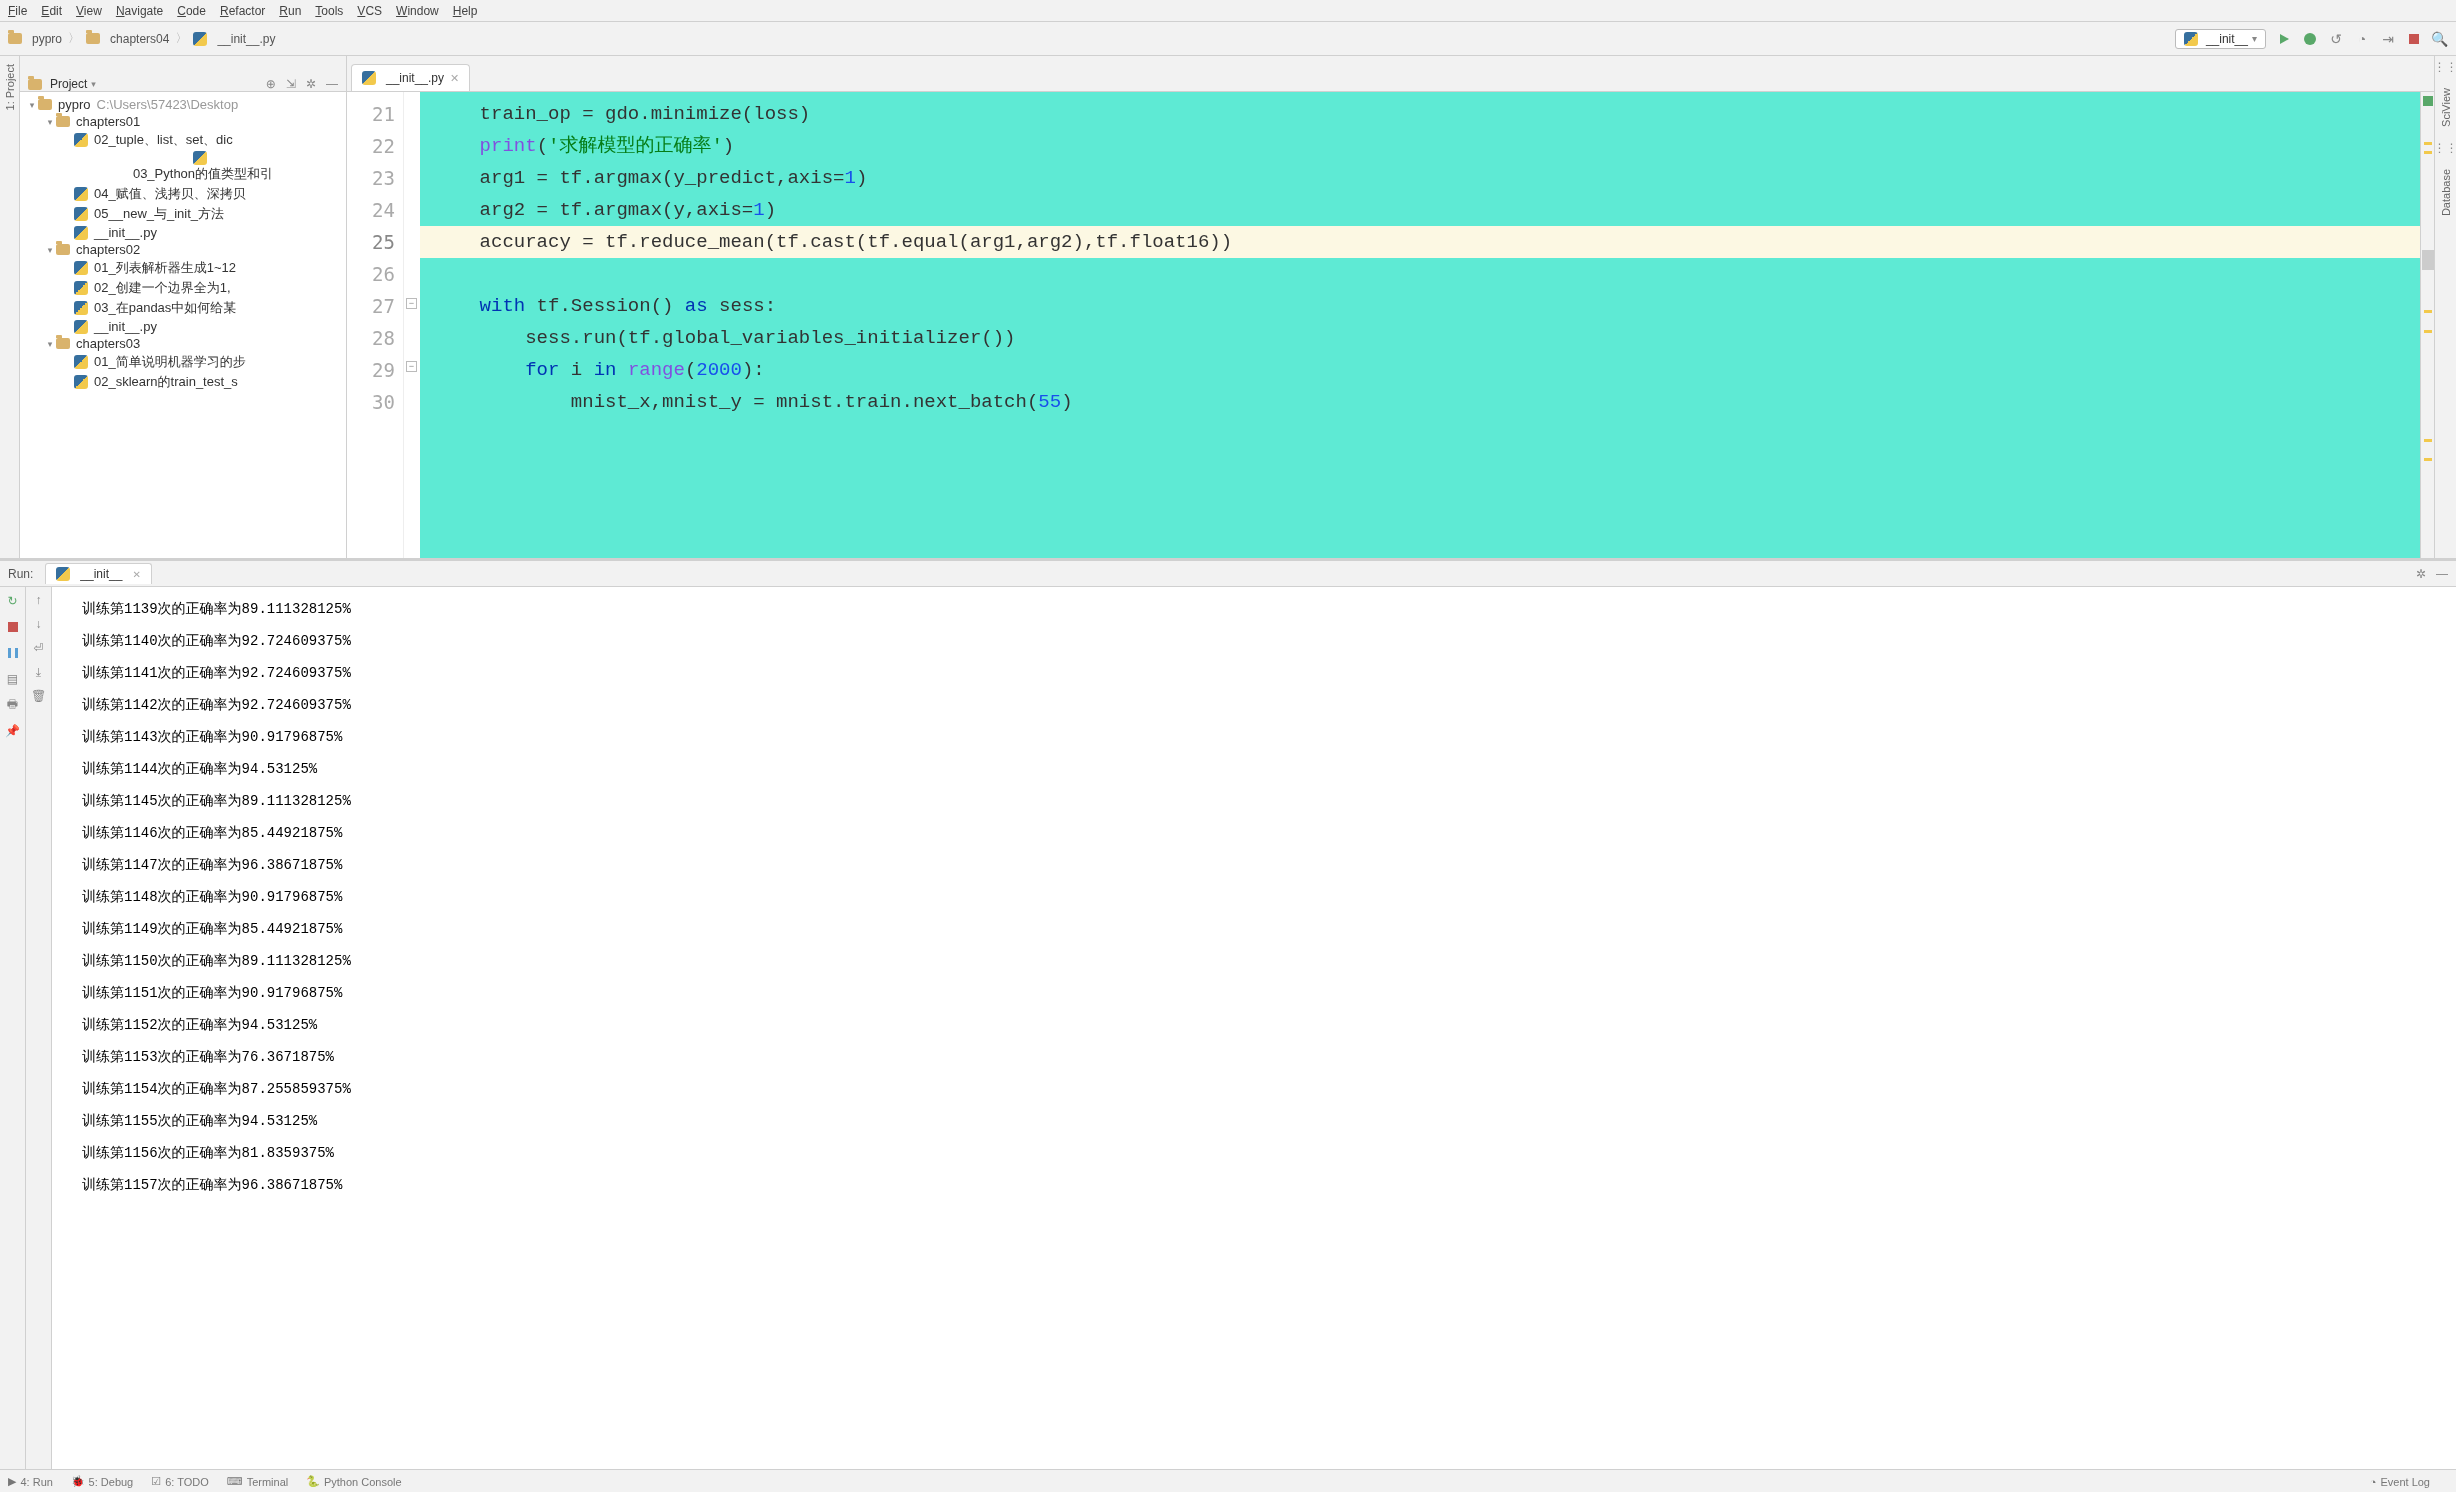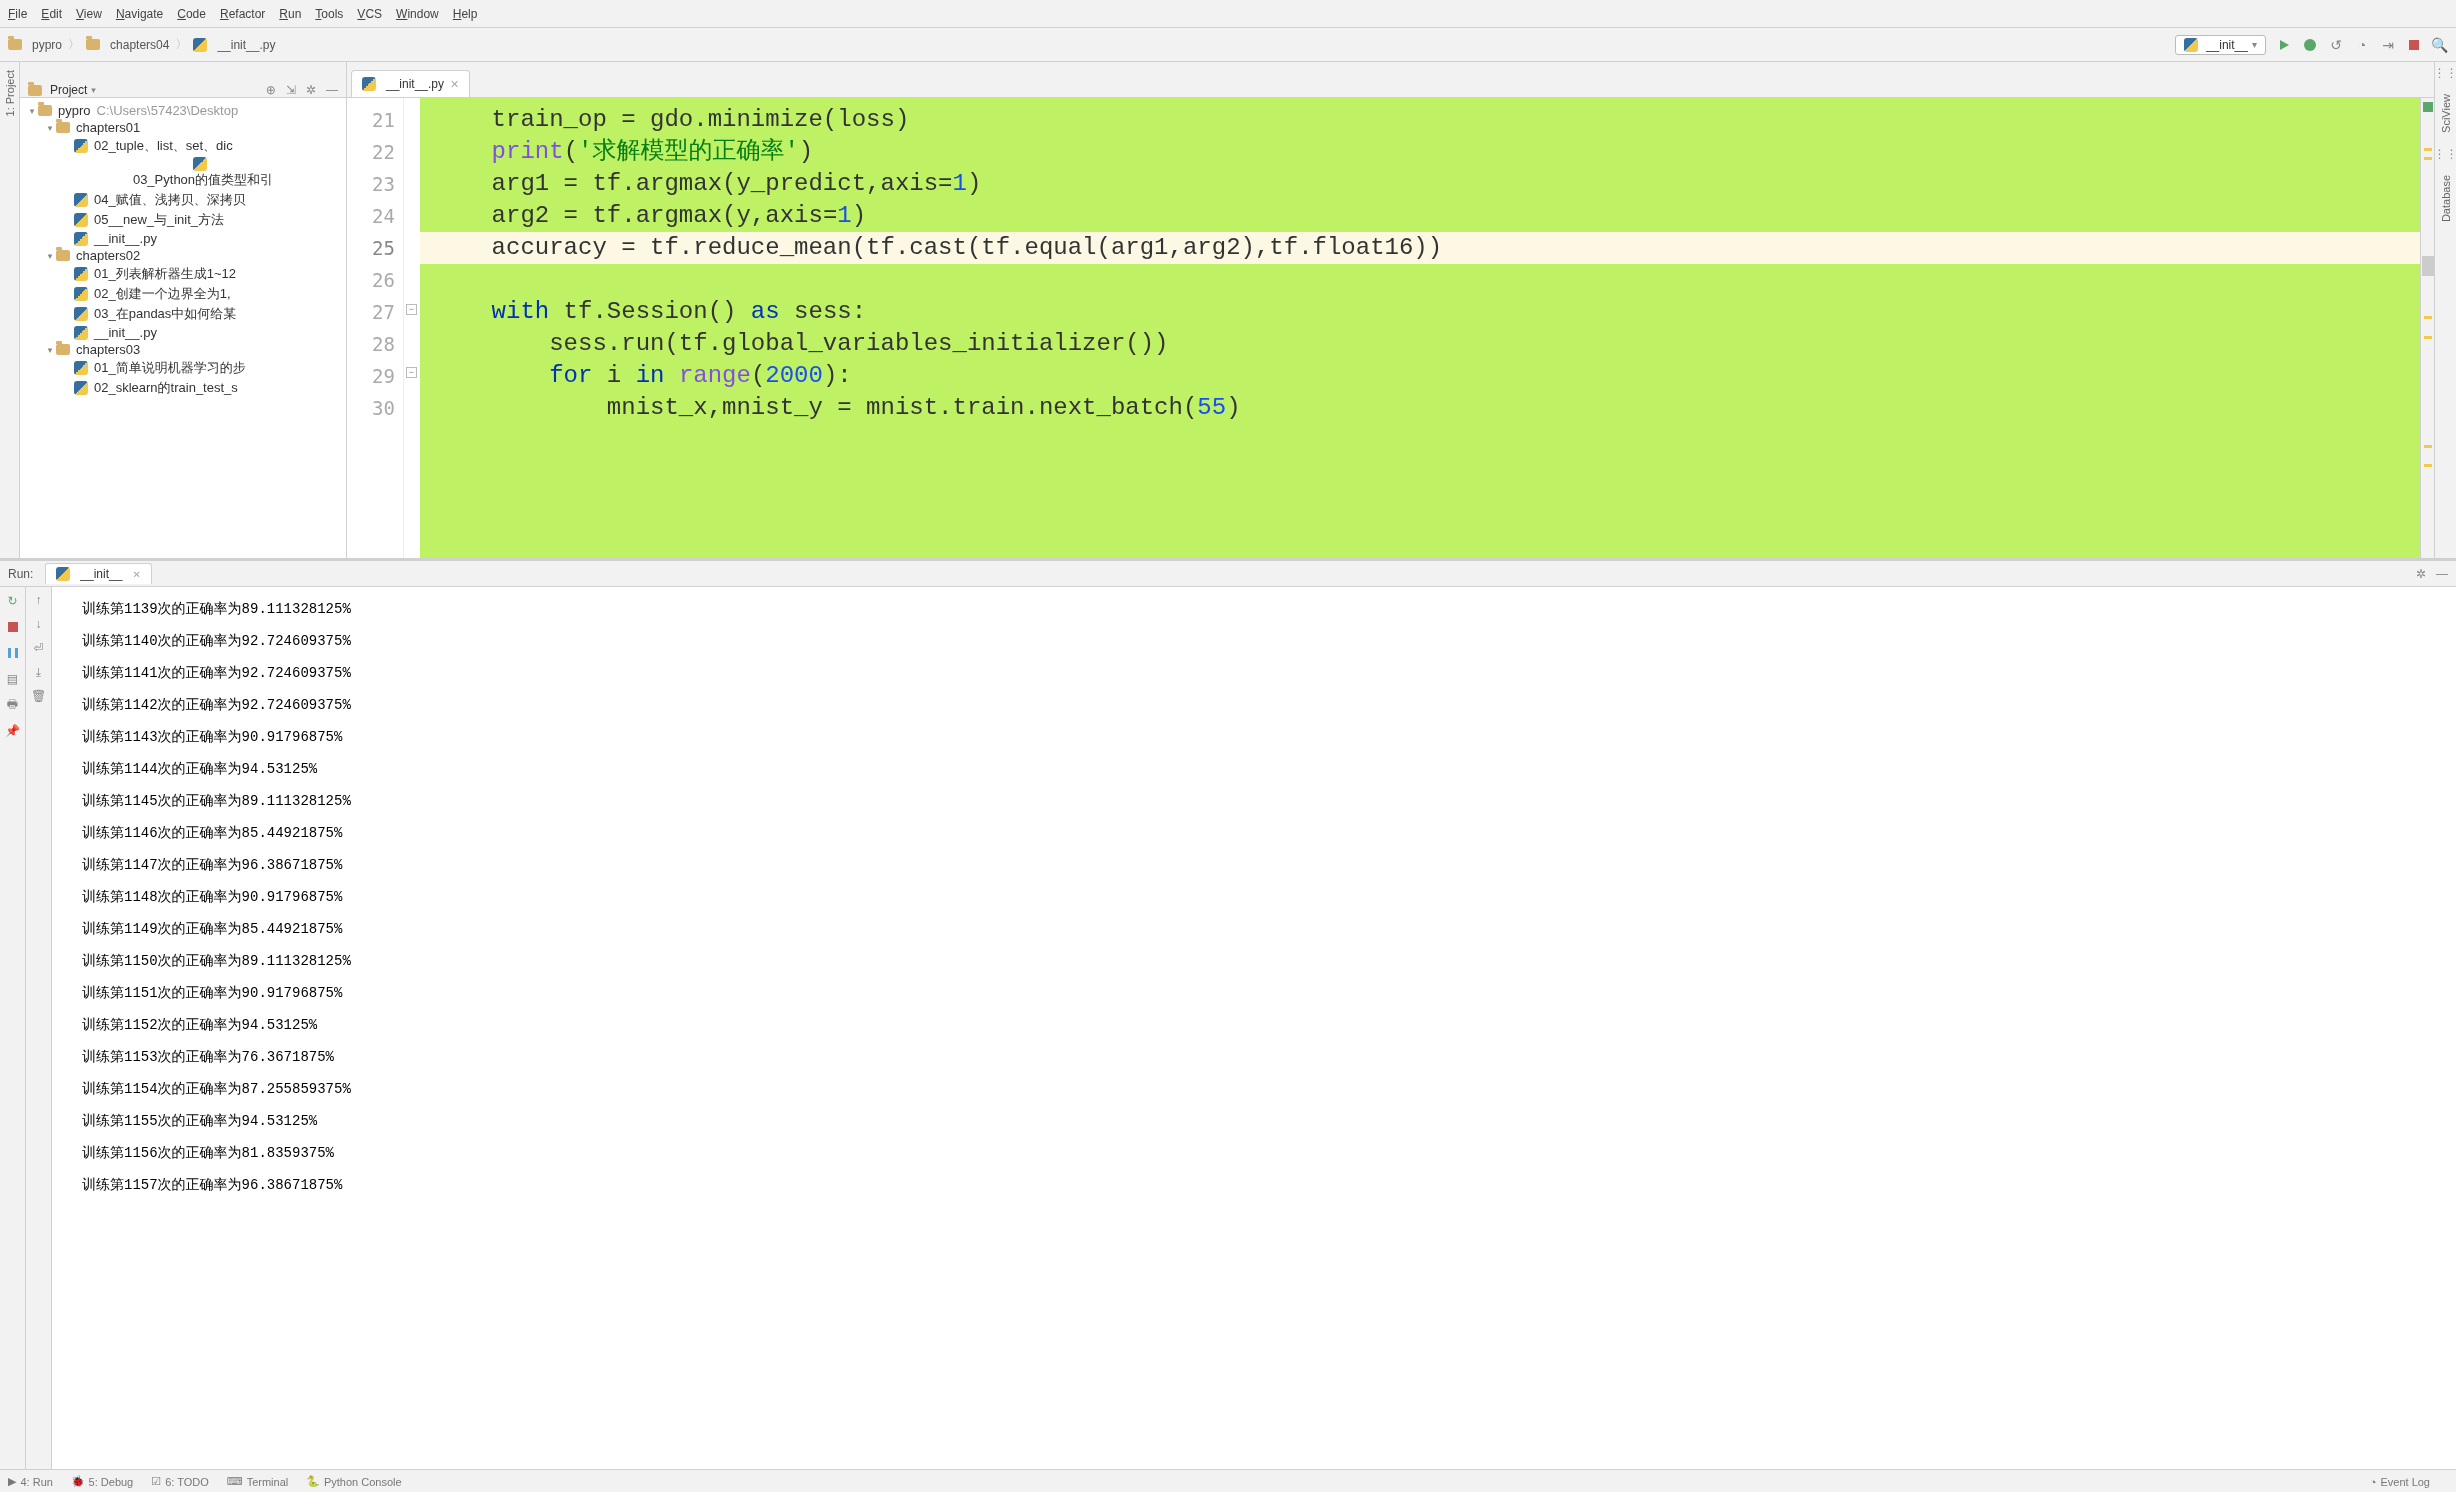--- a/index.html
+++ b/index.html
@@ -6,21 +6,21 @@
 body {
   font-family: "Segoe UI", Tahoma, sans-serif;
   font-size: 12px;
   background: #f2f2f2;
   color: #333;
   overflow: hidden;
 }
 .app { width: 2456px; height: 1493px; display: flex; flex-direction: column; background: #fff; }
 
 
-.menubar { height: 28px; background: #f2f2f2; display: flex; align-items: center; padding: 0 8px; gap: 14px; border-bottom: 1px solid #d0d0d0; }
+.menubar { height: 22px; background: #f2f2f2; display: flex; align-items: center; padding: 0 8px; gap: 14px; border-bottom: 1px solid #d0d0d0; }
 .menubar span { color: #444; cursor: default; }
 .menubar span::first-letter { text-decoration: underline; }
 
 
 .navbar { height: 34px; background: #f2f2f2; display: flex; align-items: center; padding: 0 8px; border-bottom: 1px solid #d0d0d0; }
 .breadcrumbs { display: flex; align-items: center; gap: 6px; color: #555; }
 .breadcrumbs .sep { color: #aaa; }
 .folder-icon { display:inline-block; width:14px; height:11px; background:#d9b36c; border-radius:2px; position:relative; margin-right:4px; vertical-align:middle;}
 .folder-icon::before{content:"";position:absolute;top:-3px;left:0;width:6px;height:3px;background:#d9b36c;border-radius:1px 1px 0 0;}
 .py-icon { display:inline-block; width:14px; height:14px; background:linear-gradient(135deg,#366f9e 50%,#f2c94c 50%); border-radius:3px; margin-right:4px; vertical-align:middle;}
@@ -54,21 +54,21 @@
 .tree-row .dim{ color:#999; margin-left:6px;}
 
 
 .editor-area{ flex:1; display:flex; flex-direction:column; min-width:0;}
 .tabs{ height:36px; background:#f2f2f2; border-bottom:1px solid #d0d0d0; display:flex; align-items:flex-end;}
 .tab{ background:#fff; border:1px solid #d0d0d0; border-bottom:none; padding:6px 10px; display:flex; align-items:center; gap:6px; margin-left:4px; border-radius:4px 4px 0 0;}
 .tab .close{ color:#aaa; font-size:11px;}
 .editor-split{ flex:1; display:flex; min-height:0;}
 .gutter{ width:57px; background:#fff; border-right:1px solid #eee; text-align:right; padding:6px 8px 0 0; color:#aaa; font-family:Consolas,monospace; font-size:19px; line-height:32px;}
 .gutter .hl{ color:#888;}
-.code{ flex:1; background:#bef264; font-family:Consolas,"Courier New",monospace; font-size:24px; line-height:32px; padding:6px 0 0 14px; white-space:pre; overflow:hidden; position:relative;}
+.code{ flex:1; background:#5eead4; font-family:Consolas,"Courier New",monospace; font-size:19px; line-height:32px; padding:6px 0 0 14px; white-space:pre; overflow:hidden; position:relative;}
 .code .kw{ color:#0033b3;}
 .code .str{ color:#067d17;}
 .code .num{ color:#1750eb;}
 .code .bi{ color:#8250df;}
 .code .hl-line{ background:#fcf8e3; display:block; margin-left:-14px; padding-left:14px;}
 .fold-col{ width:16px; background:#fff; border-right:0; position:relative;}
 .fold-mark{ position:absolute; left:2px; width:11px; height:11px; border:1px solid #bbb; background:#fff; font-size:9px; line-height:9px; text-align:center; color:#888;}
 
 .marker-strip{ width:14px; background:#f2f2f2; border-left:1px solid #d0d0d0; position:relative;}
 .marker{ position:absolute; left:3px; width:8px; height:3px;}

